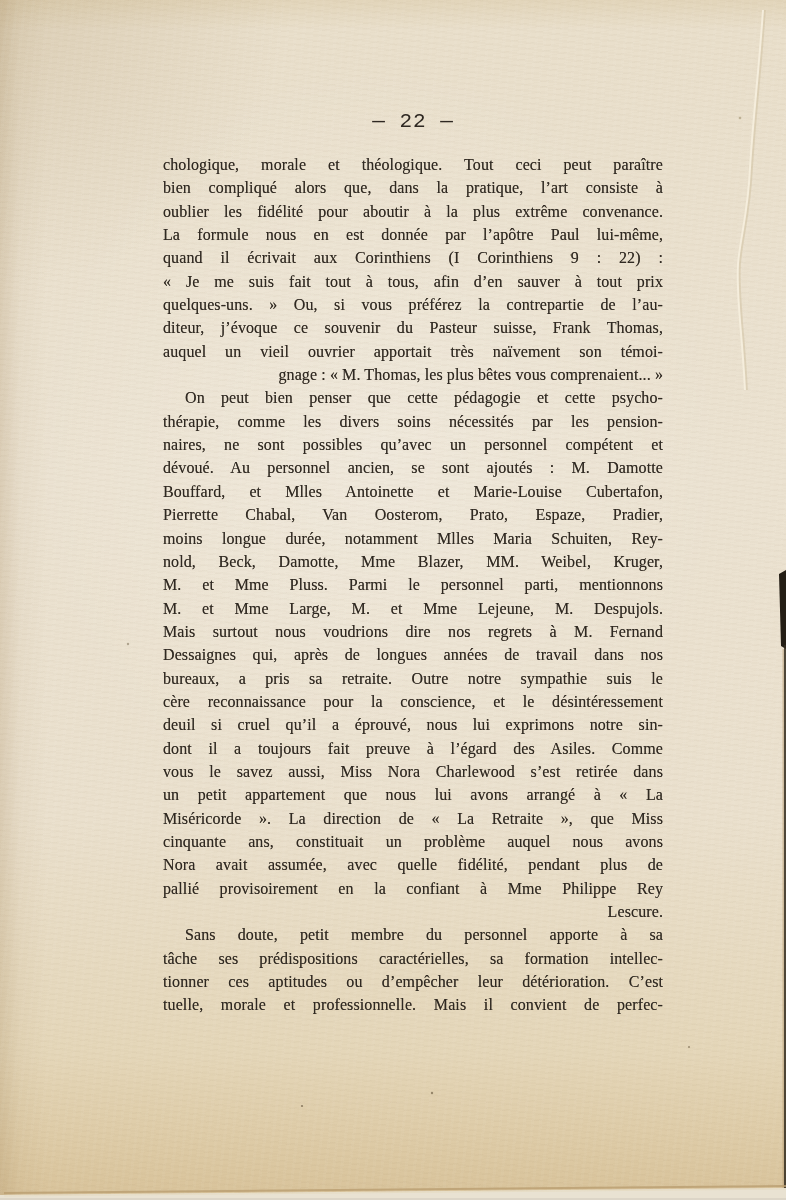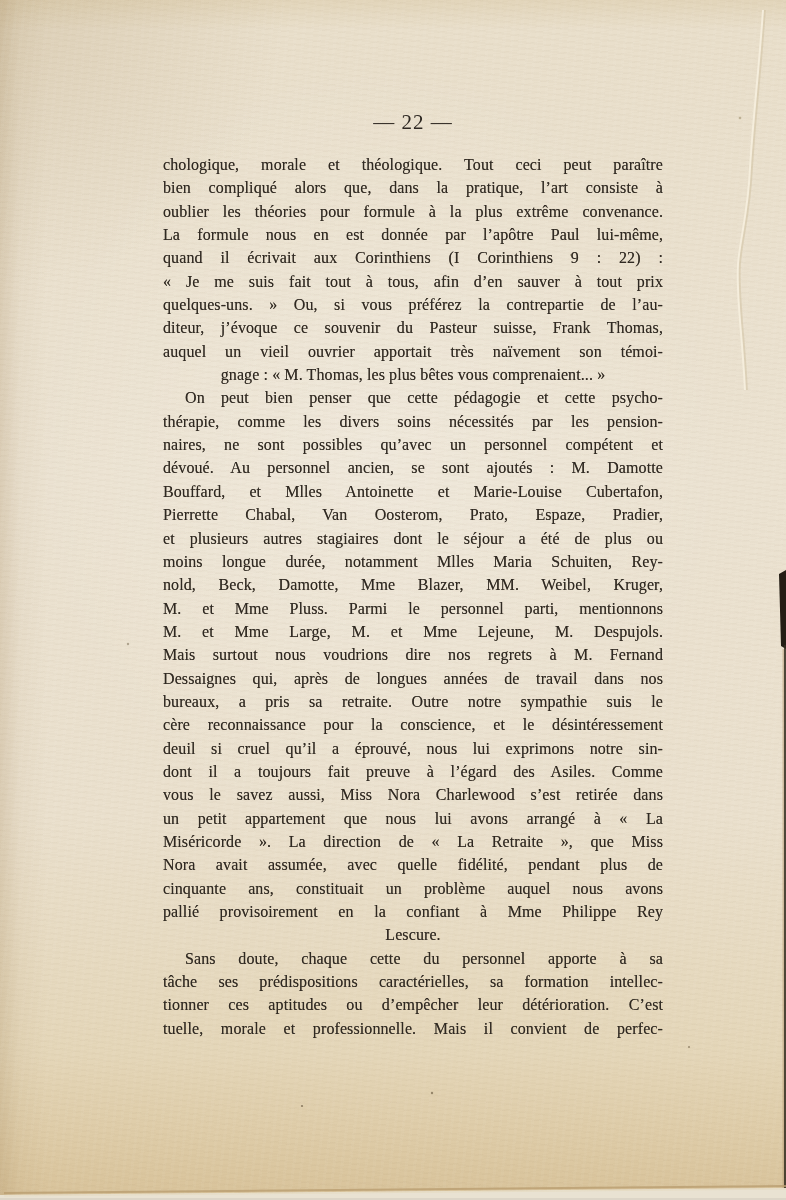--- a/index.html
+++ b/index.html
@@ -25,81 +25,81 @@
     background-image:
       repeating-linear-gradient(7deg, rgba(120,95,60,0.025) 0 2px, transparent 2px 6px),
       repeating-linear-gradient(97deg, rgba(255,255,255,0.03) 0 3px, transparent 3px 8px),
       repeating-linear-gradient(171deg, rgba(120,95,60,0.018) 0 1px, transparent 1px 5px);
   }
   .page-number {
     position: absolute; top: 110px; left: 163px; width: 500px;
     text-align: center;
     font-size: 21px; color: #2e2822;
     letter-spacing: 1px;
+    font-family: Liberation Mono, monospace;
   }
   .text-block {
     position: absolute; top: 153px; left: 163px; width: 500px;
     font-size: 16px; color: #2f2922;
     text-shadow: 0 0 0.5px rgba(45,35,22,0.55);
     letter-spacing: 0.1px;
   }
   .line {
     line-height: 23.35px; height: 23.35px;
     overflow: hidden;
-    text-align: center;
+    text-align: right;
   }
   .line.just { text-align: justify; text-align-last: justify; }
   .line.indent { text-indent: 22px; }
   .decor { position: absolute; inset: 0; pointer-events: none; }
 </style>
 </head>
 <body>
 
 <div class="page">
 
   <div class="grain"></div>
 
   <div class="page-number">— 22 —</div>
 
   <div class="text-block">
       <div class="line just">chologique, morale et théologique. Tout ceci peut paraître</div>
       <div class="line just">bien compliqué alors que, dans la pratique, l’art consiste à</div>
-      <div class="line just">oublier les théories pour formule à la plus extrême convenance.</div>
+      <div class="line just">oublier les fidélité pour aboutir à la plus extrême convenance.</div>
       <div class="line just">La formule nous en est donnée par l’apôtre Paul lui-même,</div>
       <div class="line just">quand il écrivait aux Corinthiens (I Corinthiens 9 : 22) :</div>
       <div class="line just">« Je me suis fait tout à tous, afin d’en sauver à tout prix</div>
       <div class="line just">quelques-uns. » Ou, si vous préférez la contrepartie de l’au-</div>
       <div class="line just">diteur, j’évoque ce souvenir du Pasteur suisse, Frank Thomas,</div>
       <div class="line just">auquel un vieil ouvrier apportait très naïvement son témoi-</div>
       <div class="line">gnage : « M. Thomas, les plus bêtes vous comprenaient... »</div>
       <div class="line just indent">On peut bien penser que cette pédagogie et cette psycho-</div>
       <div class="line just">thérapie, comme les divers soins nécessités par les pension-</div>
       <div class="line just">naires, ne sont possibles qu’avec un personnel compétent et</div>
       <div class="line just">dévoué. Au personnel ancien, se sont ajoutés : M. Damotte</div>
       <div class="line just">Bouffard, et Mlles Antoinette et Marie-Louise Cubertafon,</div>
       <div class="line just">Pierrette Chabal, Van Oosterom, Prato, Espaze, Pradier,</div>
-      <div class="line just">et plusieurs autres stagiaires dont le séjour a été de plus ou</div>
       <div class="line just">moins longue durée, notamment Mlles Maria Schuiten, Rey-</div>
       <div class="line just">nold, Beck, Damotte, Mme Blazer, MM. Weibel, Kruger,</div>
       <div class="line just">M. et Mme Pluss. Parmi le personnel parti, mentionnons</div>
       <div class="line just">M. et Mme Large, M. et Mme Lejeune, M. Despujols.</div>
       <div class="line just">Mais surtout nous voudrions dire nos regrets à M. Fernand</div>
       <div class="line just">Dessaignes qui, après de longues années de travail dans nos</div>
       <div class="line just">bureaux, a pris sa retraite. Outre notre sympathie suis le</div>
       <div class="line just">cère reconnaissance pour la conscience, et le désintéressement</div>
       <div class="line just">deuil si cruel qu’il a éprouvé, nous lui exprimons notre sin-</div>
       <div class="line just">dont il a toujours fait preuve à l’égard des Asiles. Comme</div>
       <div class="line just">vous le savez aussi, Miss Nora Charlewood s’est retirée dans</div>
       <div class="line just">un petit appartement que nous lui avons arrangé à « La</div>
       <div class="line just">Miséricorde ». La direction de « La Retraite », que Miss</div>
+      <div class="line just">cinquante ans, constituait un problème auquel nous avons</div>
       <div class="line just">Nora avait assumée, avec quelle fidélité, pendant plus de</div>
-      <div class="line just">cinquante ans, constituait un problème auquel nous avons</div>
       <div class="line just">pallié provisoirement en la confiant à Mme Philippe Rey</div>
       <div class="line">Lescure.</div>
-      <div class="line just indent">Sans doute, chaque cette du personnel apporte à sa</div>
+      <div class="line just indent">Sans doute, petit membre du personnel apporte à sa</div>
       <div class="line just">tâche ses prédispositions caractérielles, sa formation intellec-</div>
       <div class="line just">tionner ces aptitudes ou d’empêcher leur détérioration. C’est</div>
       <div class="line just">tuelle, morale et professionnelle. Mais il convient de perfec-</div>
     </div>
 
   <svg class="decor" width="786" height="1200" viewBox="0 0 786 1200">
 
     <path d="M 763 10 C 759 70, 753 118, 750 168 C 748 214, 740 238, 738 264 C 736 296, 742 330, 745 390" fill="none" stroke="#cdbc9c" stroke-width="2.6" opacity="0.45" transform="translate(1.6,0)"></path>
     <path d="M 763 10 C 759 70, 753 118, 750 168 C 748 214, 740 238, 738 264 C 736 296, 742 330, 745 390" fill="none" stroke="#f6eedd" stroke-width="2" opacity="0.95"></path>
 

